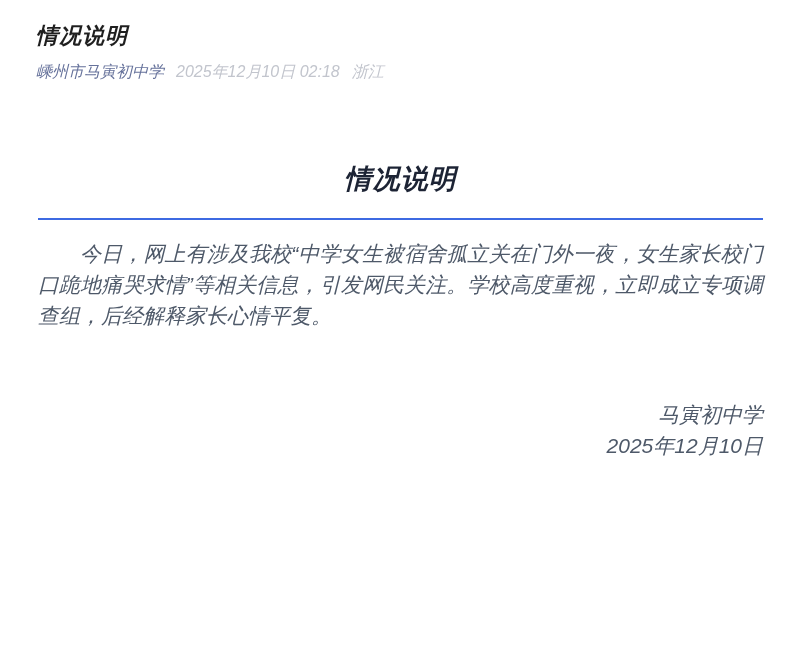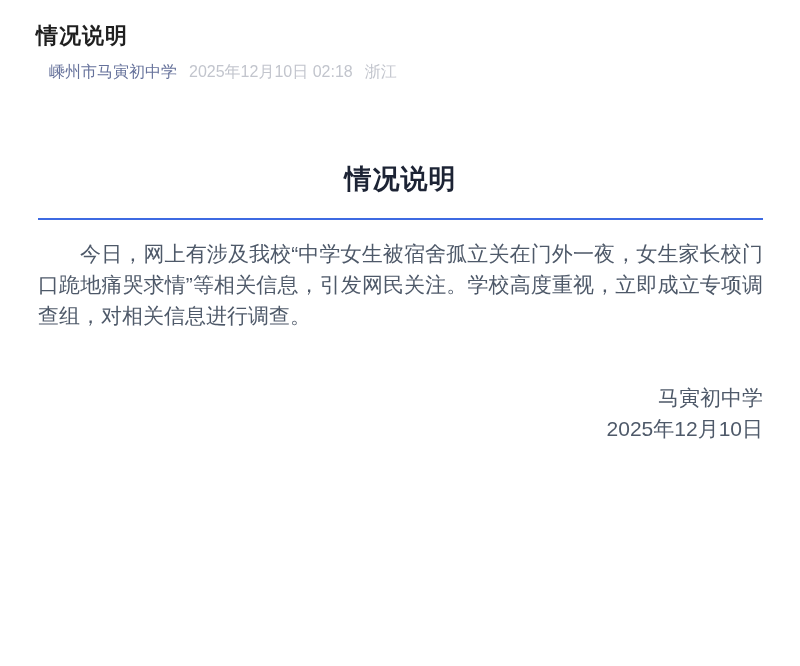--- a/index.html
+++ b/index.html
@@ -10,37 +10,37 @@
     --divider:#3d6ae2;
     --body:#4e5969;
   }
   *{margin:0;padding:0;box-sizing:border-box;}
   html,body{background:#ffffff;}
   body{
     width:800px;height:666px;
     overflow:hidden;
     font-family:"Liberation Sans","DejaVu Sans",sans-serif;
   }
-  .page{width:800px;height:666px;background:#fff;}
+  .page{width:800px;height:666px;background:#fff;font-style:italic;}
   .page-header{padding:21px 37px 0 36px;}
   .page-title{
     font-size:22px;
     line-height:30px;
     font-weight:700;
     color:var(--page-title);
     letter-spacing:1px;
   }
   .byline{
     margin-top:10px;
     font-size:16px;
     line-height:22px;
     display:flex;
     align-items:baseline;
   }
-  .byline .source{color:var(--source);cursor:pointer;margin-left:13px;}
+  .byline .source{color:var(--source);cursor:pointer;}
   .byline .meta{color:var(--meta);margin-left:12px;}
   .article{padding:0 37px 0 38px;}
   .article-title{
     margin-top:78px;
     font-size:27px;
     line-height:36px;
     font-weight:700;
     text-align:center;
     color:var(--article-title);
     letter-spacing:1px;
@@ -56,21 +56,21 @@
     font-size:21px;
     line-height:31px;
     color:var(--body);
     text-align:justify;
   }
   .article-body p{
     text-indent:2em;
     margin:0;
   }
   .signature{
-    margin-top:51px;
+    margin-top:68px;
     font-size:21px;
     line-height:31px;
     color:var(--body);
     text-align:right;
   }
 </style>
 </head>
 <body>
 
 <div class="page">
@@ -82,21 +82,21 @@
       <span class="meta">2025年12月10日 02:18</span>
       <span class="meta">浙江</span>
     </div>
   </header>
 
   <article class="article">
     <h2 class="article-title">情况说明</h2>
     <div class="divider"></div>
 
     <div class="article-body">
-      <p>今日，网上有涉及我校“中学女生被宿舍孤立关在门外一夜，女生家长校门口跪地痛哭求情”等相关信息，引发网民关注。学校高度重视，立即成立专项调查组，对相关信息进行调查。</p>
+      <p>今日，网上有涉及我校“中学女生被宿舍孤立关在门外一夜，女生家长校门口跪地痛哭求情”等相关信息，引发网民关注。学校高度重视，立即成立专项调查组，后经解释家长心情平复。</p>
     </div>
 
     <div class="signature">
       <div>马寅初中学</div>
       <div>2025年12月10日</div>
     </div>
   </article>
 
 </div>
 

